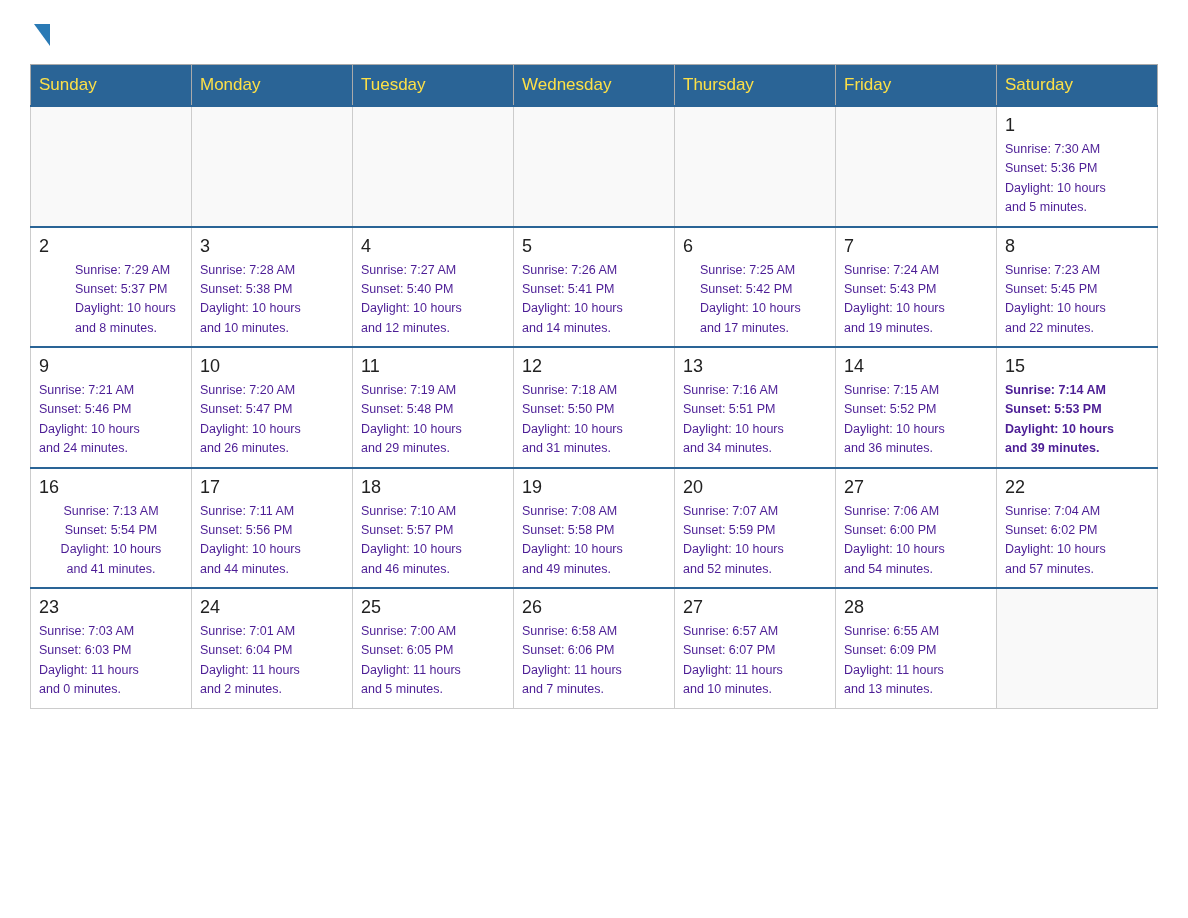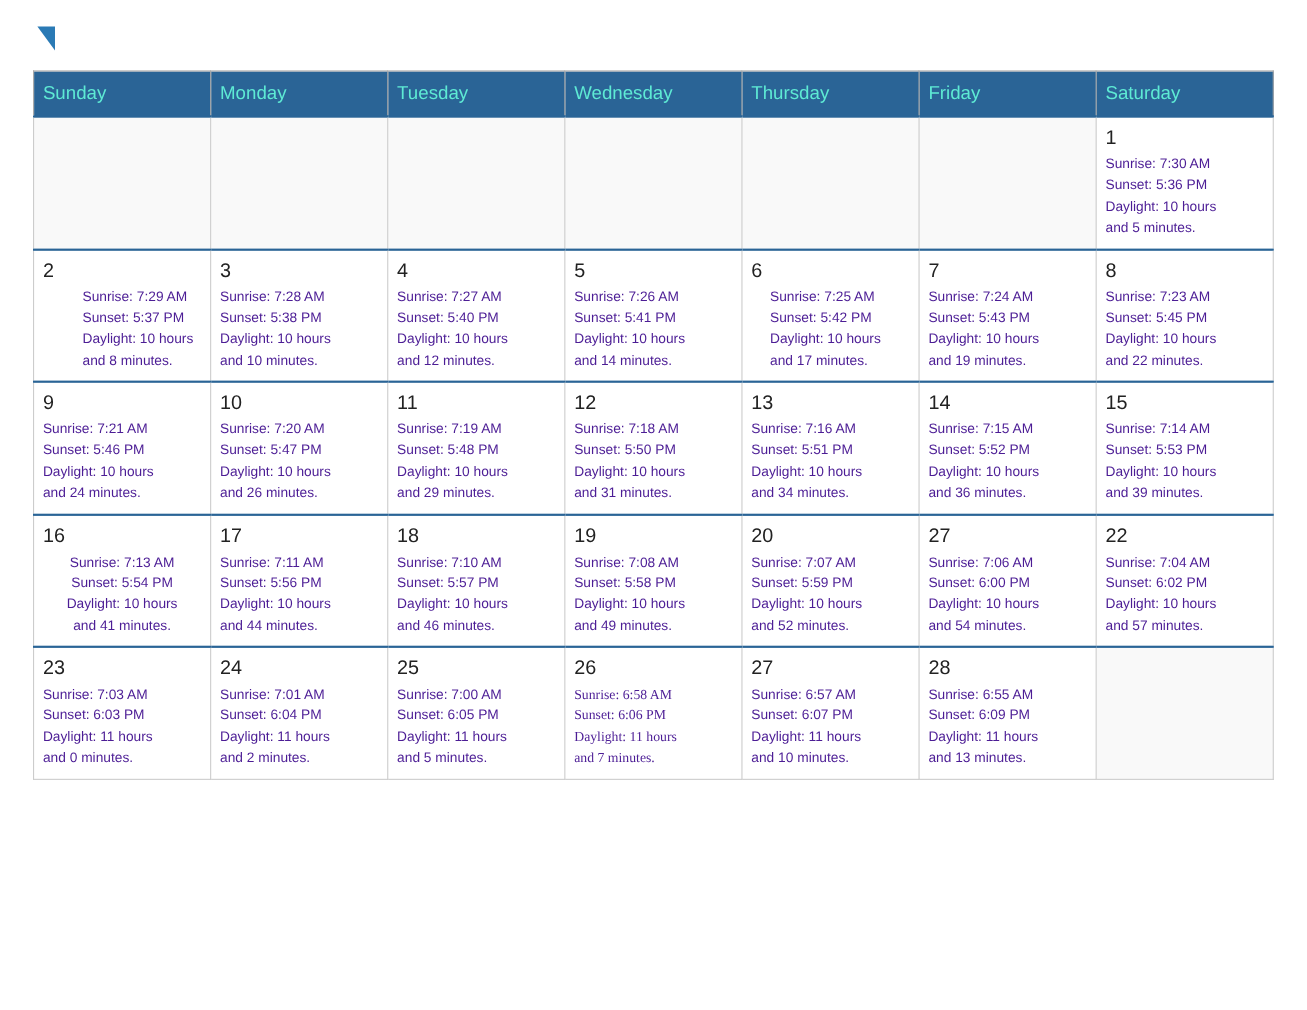--- a/index.html
+++ b/index.html
@@ -59,21 +59,21 @@
       color: #444;
       margin-top: 4px;
     }
     .calendar {
       width: 100%;
       border-collapse: collapse;
       border: 1px solid #aaa;
     }
     .calendar th {
       background-color: #2a6496;
-      color: #5eead4;
+      color: #fde047;
       padding: 10px 8px;
       font-size: 17px;
       font-weight: normal;
       text-align: left;
       border: 1px solid #aaa;
     }
     .calendar td {
       vertical-align: top;
       padding: 8px;
       border: 1px solid #ccc;
@@ -233,21 +233,21 @@
         </td>
         <td>
           <div class="day-number">14</div>
           <div class="day-info" style="white-space: pre-line;">Sunrise: 7:15 AM
 Sunset: 5:52 PM
 Daylight: 10 hours
 and 36 minutes.</div>
         </td>
         <td>
           <div class="day-number">15</div>
-          <div class="day-info" style="white-space: pre-line;">Sunrise: 7:14 AM
+          <div class="day-info" style="white-space: pre-line; font-weight: bold;">Sunrise: 7:14 AM
 Sunset: 5:53 PM
 Daylight: 10 hours
 and 39 minutes.</div>
         </td>
       </tr>
       <tr class="week-row">
         <td>
           <div class="day-number">16</div>
           <div class="day-info" style="white-space: pre-line; text-align: center;">Sunrise: 7:13 AM
 Sunset: 5:54 PM
@@ -314,21 +314,21 @@
         </td>
         <td>
           <div class="day-number">25</div>
           <div class="day-info" style="white-space: pre-line;">Sunrise: 7:00 AM
 Sunset: 6:05 PM
 Daylight: 11 hours
 and 5 minutes.</div>
         </td>
         <td>
           <div class="day-number">26</div>
-          <div class="day-info" style="white-space: pre-line; font-family: Liberation Serif, serif;">Sunrise: 6:58 AM
+          <div class="day-info" style="white-space: pre-line;">Sunrise: 6:58 AM
 Sunset: 6:06 PM
 Daylight: 11 hours
 and 7 minutes.</div>
         </td>
         <td>
           <div class="day-number">27</div>
           <div class="day-info" style="white-space: pre-line;">Sunrise: 6:57 AM
 Sunset: 6:07 PM
 Daylight: 11 hours
 and 10 minutes.</div>

